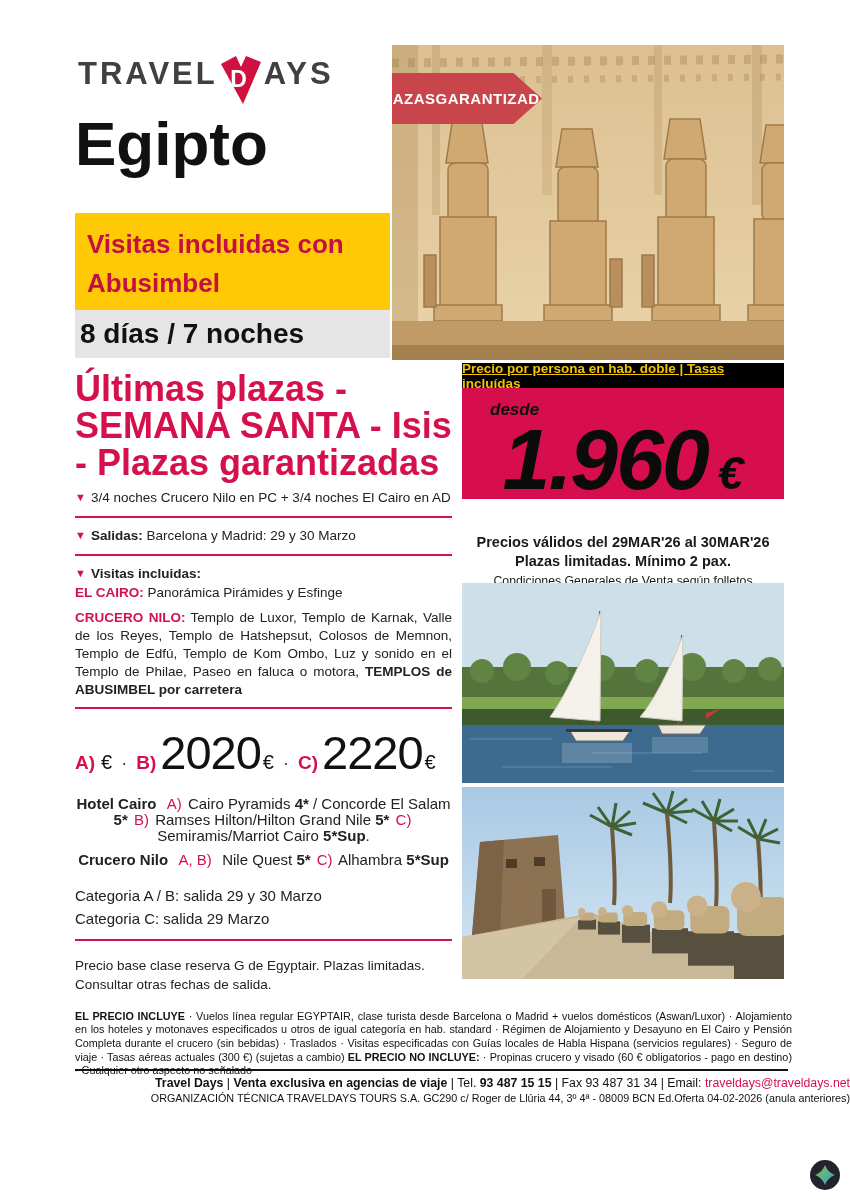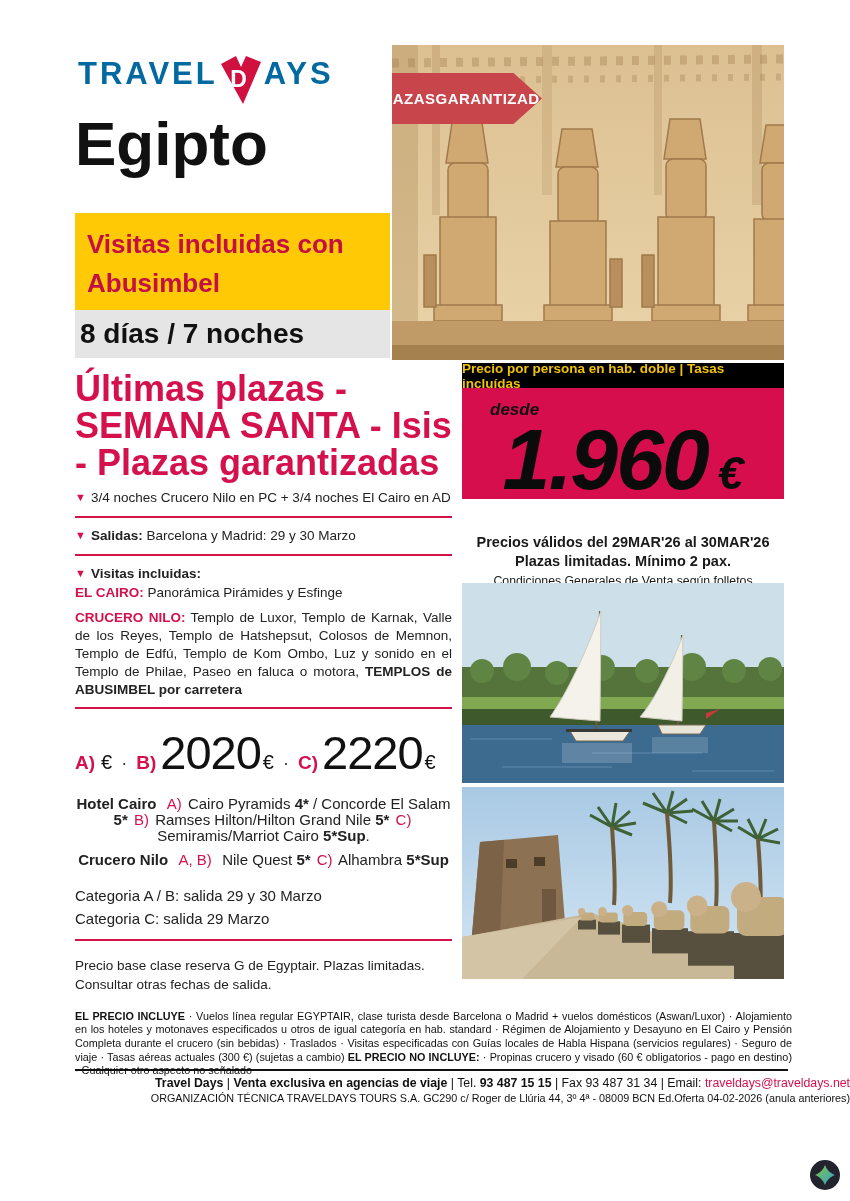--- a/index.html
+++ b/index.html
@@ -1,21 +1,21 @@
 <!DOCTYPE html>
 <html><head>
 <meta charset="utf-8">
 <style>
   html,body{margin:0;padding:0;background:#fff;}
   .page{position:relative;width:850px;height:1201px;background:#fff;overflow:hidden;
         font-family:"Liberation Sans",sans-serif;color:#1a1a1a;}
 
   
   .logo{position:absolute;left:78px;top:58px;display:flex;align-items:flex-start;
-        color:#0369a1;font-weight:bold;font-size:31px;letter-spacing:3px;line-height:1;}
+        color:#404040;font-weight:bold;font-size:31px;letter-spacing:3px;line-height:1;}
   .logo .dmark{position:relative;width:44px;height:52px;margin:-4px 1px 0 1px;display:inline-block;}
   .logo .dmark svg{display:block;}
 
   .egipto{position:absolute;left:75px;top:108px;font-size:62px;font-weight:bold;color:#111;letter-spacing:0;}
 
   
   .ybox{position:absolute;left:75px;top:213px;width:315px;height:97px;background:#ffc905;}
   .ybox .t{padding:12px 0 0 12px;color:#c40f45;font-size:26px;font-weight:bold;line-height:39px;}
   .dbox{position:absolute;left:75px;top:310px;width:315px;height:48px;background:#e5e5e5;
         display:flex;align-items:center;}
@@ -54,21 +54,21 @@
 
   
   .photo1{position:absolute;left:392px;top:45px;width:392px;height:315px;}
   .ribbon{position:absolute;left:392px;top:73px;width:150px;height:51px;background:#c8464b;
           clip-path:polygon(0 0,81% 0,100% 50%,81% 100%,0 100%);
           display:flex;flex-direction:row;justify-content:center;align-items:center;}
   .ribbon span{color:#fff;font-weight:bold;font-size:15px;line-height:19px;letter-spacing:.5px;}
 
   .strip{position:absolute;left:462px;top:363px;width:322px;height:25px;background:#000;
          display:flex;align-items:center;justify-content:center;}
-  .strip span{color:#f2c300;font-size:13.5px;font-weight:bold;}
+  .strip span{color:#f2c300;font-size:13.5px;font-weight:bold;text-decoration:underline;}
 
   .pricebox{position:absolute;left:462px;top:388px;width:322px;height:111px;background:#d60e4e;font-style:italic;}
   .pricebox .desde{position:absolute;left:28px;top:12px;color:#111;font-size:17px;font-weight:bold;}
   .pricebox .amount-row{position:absolute;left:0;right:0;top:28px;display:flex;
                         align-items:baseline;justify-content:center;}
   .pricebox .amount{font-size:86px;font-weight:bold;color:#0b0b0b;letter-spacing:-2px;line-height:1;}
   .pricebox .euro{font-size:46px;font-weight:bold;color:#0b0b0b;margin-left:10px;}
 
   .validity{position:absolute;left:462px;top:533px;width:322px;text-align:center;}
   .validity .v1{font-size:14.5px;font-weight:bold;line-height:19px;margin:0;}

